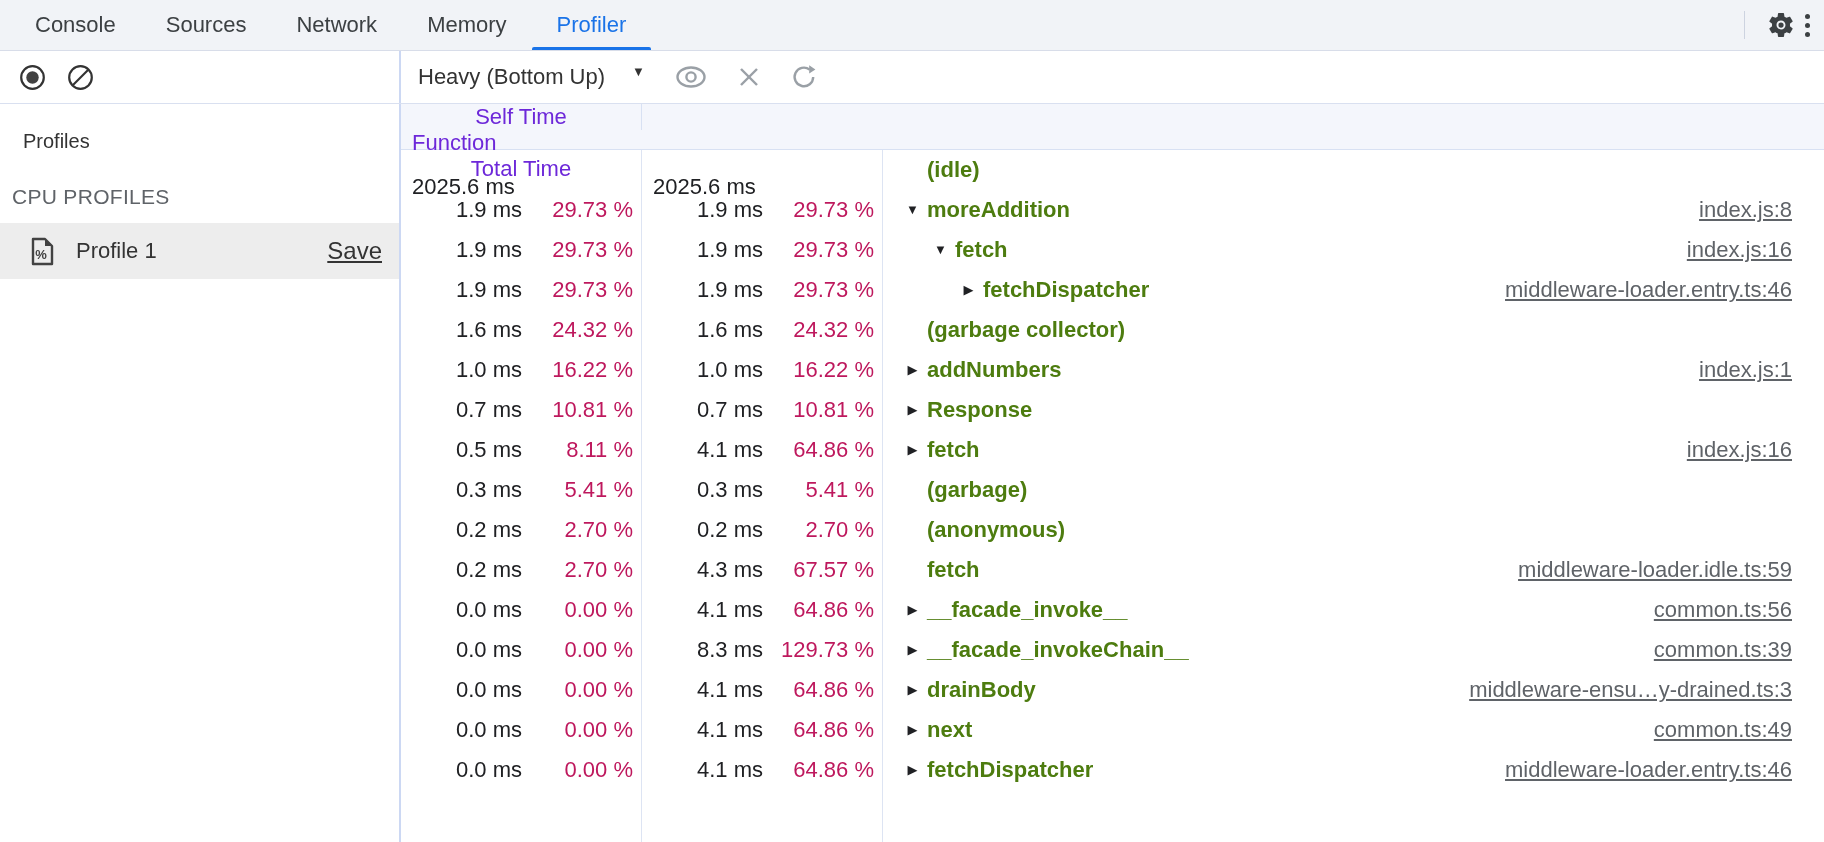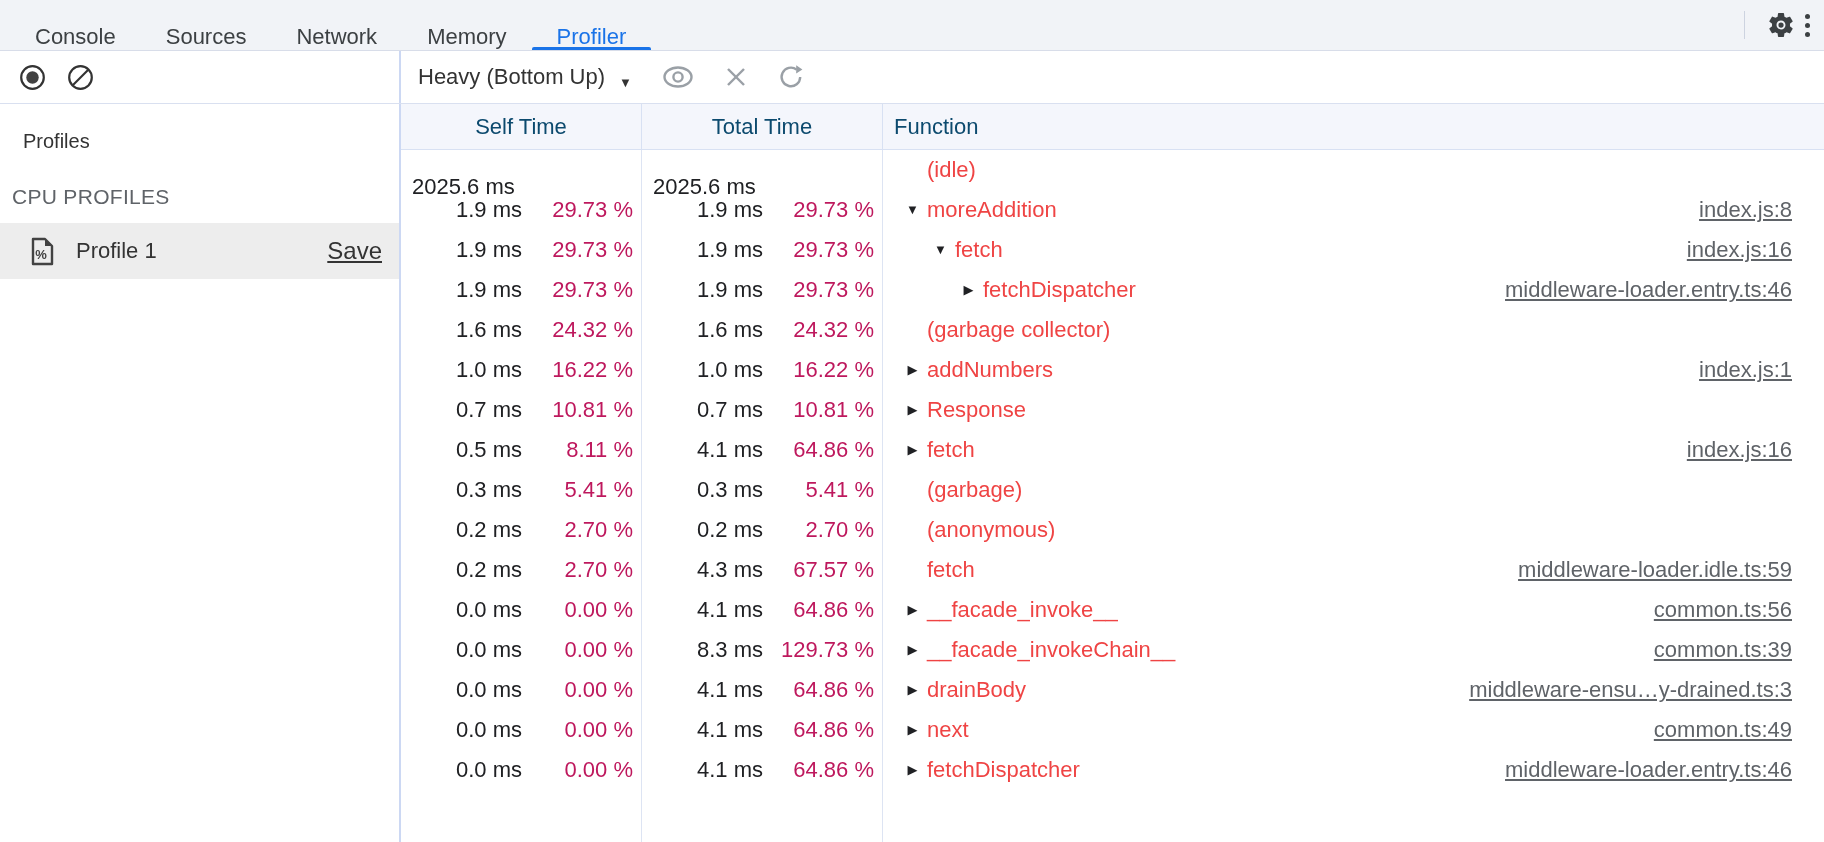--- a/index.html
+++ b/index.html
@@ -2,76 +2,76 @@
 <html><head>
 <meta charset="utf-8">
 <style>
   * { margin:0; padding:0; box-sizing:border-box; }
   html,body { width:1824px; height:842px; overflow:hidden; background:#fff;
     font-family:"Liberation Sans","DejaVu Sans",sans-serif; color:#202124; }
 
   
   .tabbar { position:relative; height:51px; background:#f1f3f7;
     border-bottom:1px solid #d8dde9; display:flex; align-items:stretch; padding-left:10px; }
-  .tab { position:relative; display:flex; align-items:flex-end; padding:0 25px;
+  .tab { position:relative; display:flex; align-items:center; padding:0 25px;
     font-size:22px; color:#3c4043; cursor:default; }
   .tab.active { color:#1a73e8; }
   .tab.active .tab-underline { position:absolute; left:0; right:0; bottom:0;
     height:3px; background:#1a73e8; border-radius:2px 2px 0 0; }
   .tabbar-right { position:absolute; right:0; top:0; height:50px;
     display:flex; align-items:center; }
   .tabbar-divider { width:1px; height:28px; background:#cdd3e0; margin-right:14px; }
   .icon-btn { width:44px; height:44px; display:flex; align-items:center;
     justify-content:center; }
   .dots { display:flex; flex-direction:column; gap:4px; margin:0 14px 0 2px; }
   .dots i { width:5px; height:5px; border-radius:50%; background:#3c4043; }
 
   
   .toolbar { height:53px; display:flex; border-bottom:1px solid #d9e0f0; background:#fff; }
   .toolbar-left { width:401px; border-right:2px solid #ccd8f3;
     display:flex; align-items:center; padding-left:19px; gap:21px; }
   .toolbar-right { flex:1; display:flex; align-items:center; padding-left:17px; }
-  .select { display:flex; align-items:flex-end; gap:14px; font-size:22px; color:#333; }
+  .select { display:flex; align-items:flex-start; gap:27px; font-size:22px; color:#333; }
   .select .caret { font-size:13px; color:#333; }
   .tb-icon { margin-left:29px; display:flex; align-items:center; }
 
   
   .panel-body { display:flex; height:738px; }
 
   .sidebar { width:401px; border-right:2px solid #ccd8f3; background:#fff; padding-top:26px; }
   .sidebar-title { font-size:20px; color:#333; padding:0 0 0 23px; }
   .sidebar-section { font-size:21px; color:#5f6368; padding:32px 0 14px 12px;
     letter-spacing:0.3px; }
   .profile-row { height:56px; background:#ededed; display:flex; align-items:center;
     padding:0 17px 0 30px; }
   .profile-row .pname { font-size:22px; color:#333; margin-left:21px; }
   .profile-row .save { margin-left:auto; font-size:24px; color:#333;
     text-decoration:underline; cursor:pointer; }
 
   .main { flex:1; display:flex; flex-direction:column; position:relative; }
   .grid-header { height:46px; background:#f4f6fc; border-bottom:1px solid #d8e1f3;
-    display:flex; font-size:22px; color:#0c4a6e; }
+    display:flex; font-size:22px; color:#6d28d9;flex-direction:column; }
   .hcell { display:flex; align-items:center; justify-content:center; }
   .hcell.c1, .hcell.c2 { width:241px; border-right:1px solid #d8e1f3; }
   .hcell.c3 { flex:1; justify-content:flex-start; padding-left:11px; }
 
   .grid-body { position:relative; flex:1; overflow:hidden; }
   .vline { position:absolute; top:0; bottom:0; width:1px; background:#dde4f3; }
   .vline.v1 { left:240px; } .vline.v2 { left:481px; }
 
   .row { display:flex; height:40px; line-height:40px; font-size:22px; }
   .cell.time { width:241px; display:flex; }
   .cell.time .ms { width:121px; text-align:right; color:#202124; }
   .cell.time .pct { flex:1; text-align:right; padding-right:9px; color:#be185d; }
   .row.left-ms .cell.time .ms { width:auto; text-align:left; padding-left:11px;margin-top:17px; }
   .cell.fn { flex:1; display:flex; align-items:center; padding-left:22px; }
   .arrow { width:15px; margin-right:7px; font-size:13px; color:#202124;
     display:flex; justify-content:center; }
   .arrow.hidden { visibility:hidden; }
-  .fname { color:#ef4444; }
+  .fname { color:#4d7c0f;font-weight:bold; }
   .link { margin-left:auto; padding-right:32px; color:#5f6368;
     text-decoration:underline; cursor:pointer; white-space:nowrap; }
 </style>
 </head>
 <body>
 
 <div class="tabbar">
   <div class="tab">
       <span>Console</span>
     </div>
@@ -152,22 +152,22 @@
         <text x="11" y="22" font-size="13" font-weight="bold" fill="#424242" text-anchor="middle" font-family="Liberation Sans, sans-serif">%</text>
       </svg>
       <span class="pname">Profile 1</span>
       <span class="save">Save</span>
     </div>
   </div>
 
   <div class="main">
     <div class="grid-header">
       <div class="hcell c1">Self Time</div>
+      <div class="hcell c3">Function</div>
       <div class="hcell c2">Total Time</div>
-      <div class="hcell c3">Function</div>
     </div>
     <div class="grid-body" id="grid-body">
       <div class="vline v1"></div>
       <div class="vline v2"></div>
 
   <div class="row left-ms">
     <div class="cell time">
       <span class="ms">2025.6 ms</span>
       <span class="pct"></span>
     </div>

